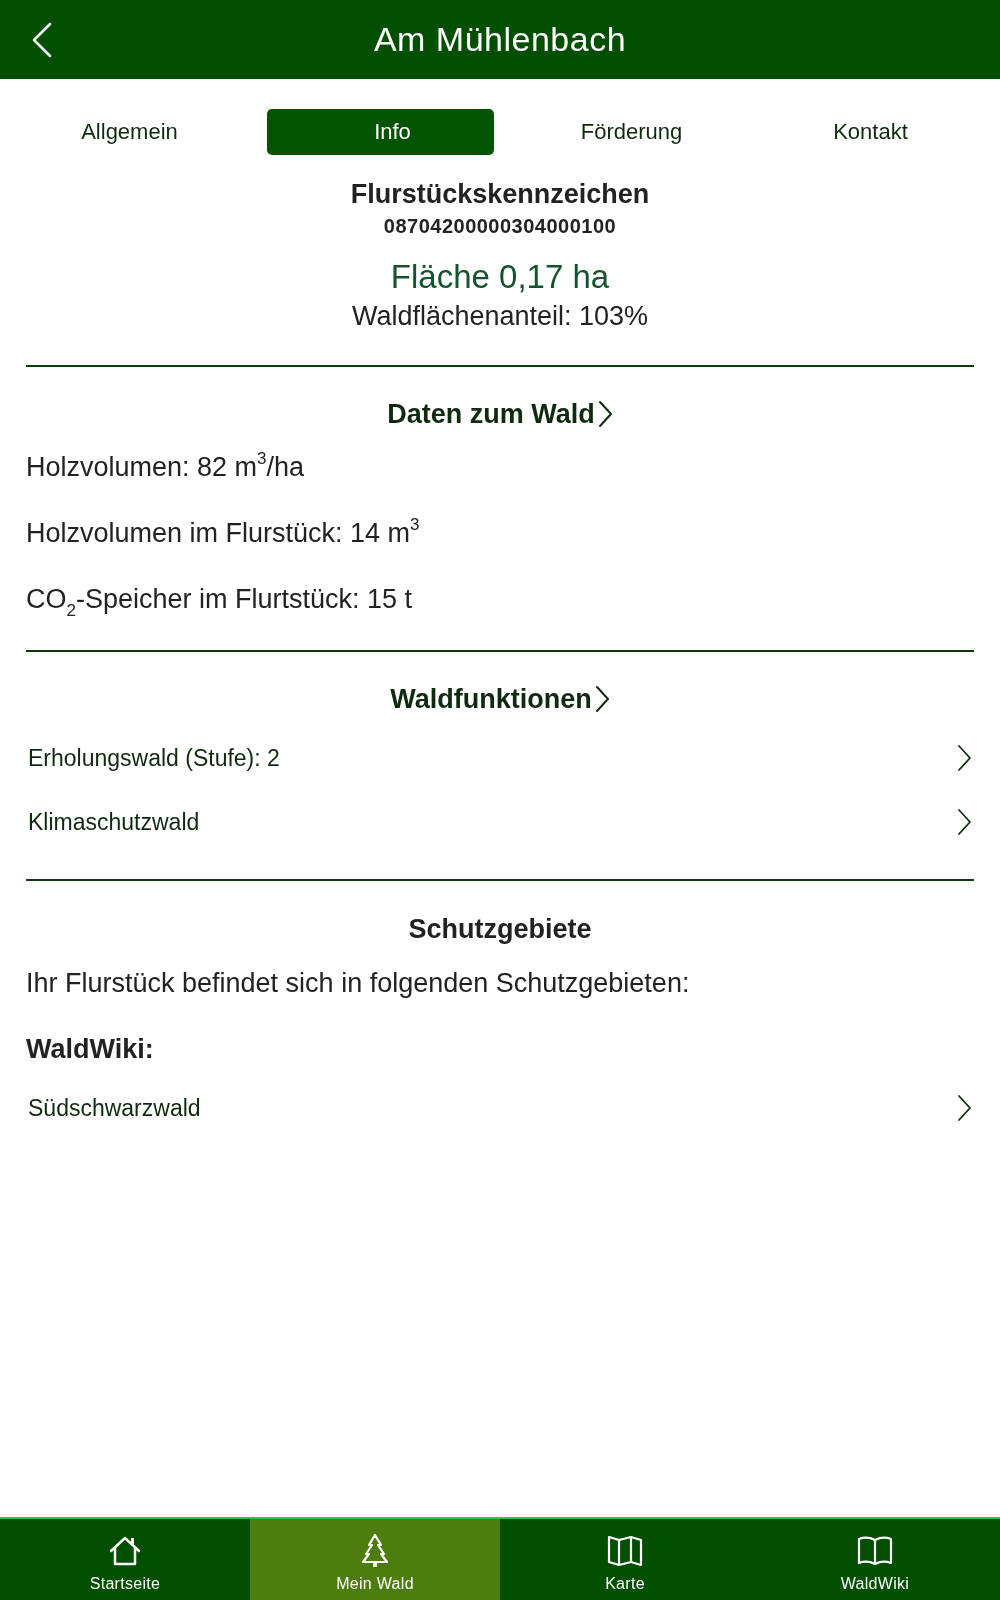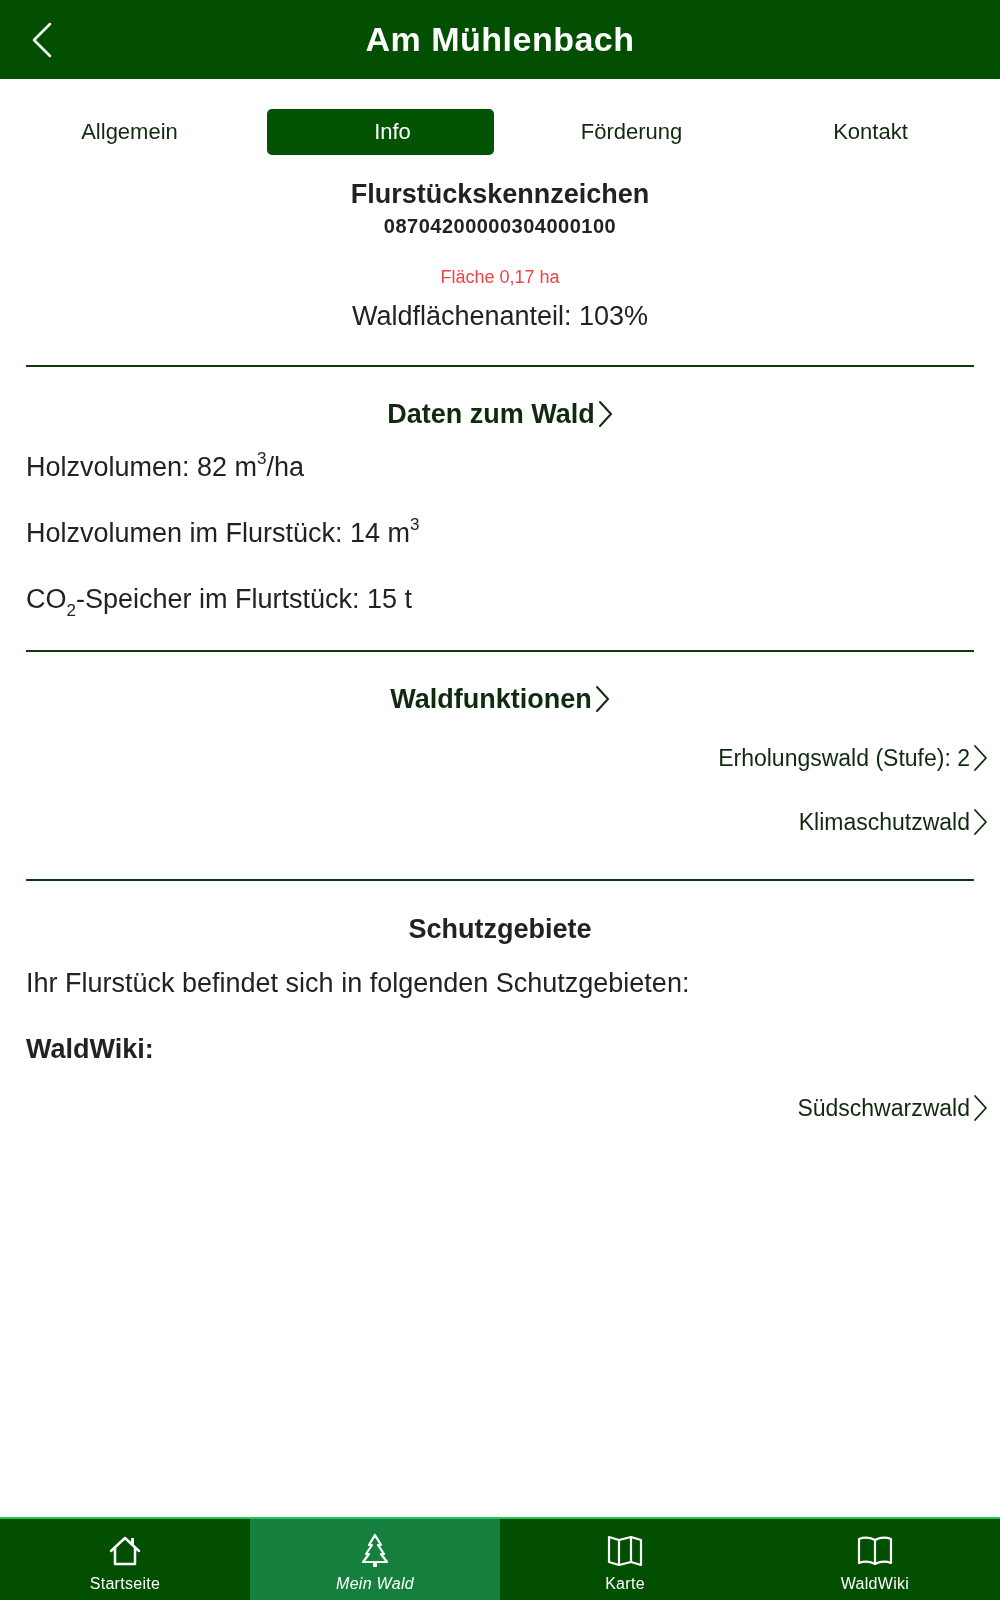--- a/index.html
+++ b/index.html
@@ -8,79 +8,79 @@
 
     .header {
       position: absolute; left: 0; top: 0; width: 1000px; height: 79px;
       background: #024f02; color: #fff;
       display: flex; align-items: center; justify-content: center;
     }
     .header .back {
       position: absolute; left: 26px; top: 20px; width: 32px; height: 40px;
       display: flex; align-items: center; justify-content: center; cursor: pointer;
     }
-    .header .title { font-size: 34px; font-weight: 700; letter-spacing: 0.5px; }
+    .header .title { font-size: 34px; font-weight: 400; letter-spacing: 0.5px; }
 
     .tabs {
       position: absolute; top: 109px; left: 26px; width: 948px; height: 46px;
       display: flex;
       gap: 32px;
     }
     .tab {
       flex: 1; display: flex; align-items: center; justify-content: center;
       font-size: 22px; color: #0f2a0f; border-radius: 5px; cursor: pointer;
       margin: 0 2px;
     }
     .tab.active { background: #025402; color: #fff; padding-left: 24px; }
 
     .id-block {
       position: absolute; top: 178px; left: 0; width: 1000px; text-align: center;
     }
     .id-label { font-size: 27px; font-weight: 600; color: #222; line-height: 32px; }
     .id-value { font-size: 20px; font-weight: 600; color: #222; line-height: 32px; letter-spacing: 0.5px; }
-    .area { font-size: 18px; color: #ef4444; margin-top: 16px; line-height: 38px; }
+    .area { font-size: 33px; color: #14532d; margin-top: 16px; line-height: 38px; }
     .share { font-size: 27px; color: #222; line-height: 40px; }
 
     .divider {
       position: absolute; left: 26px; width: 948px; height: 2px; background: #0d3b0d;
     }
 
     .section-title {
       position: absolute; left: 0; width: 1000px; text-align: center;
       font-size: 27px; font-weight: 600; color: #0f2a0f;
       display: flex; align-items: center; justify-content: center; gap: 2px;
     }
     .section-title.link { cursor: pointer; }
 
     .data-line {
       position: absolute; left: 26px; font-size: 27px; color: #222;
     }
     .data-line sup { font-size: 17px; vertical-align: 12px; line-height: 0; }
     .data-line sub { font-size: 17px; vertical-align: -8px; line-height: 0; }
 
     .list-row {
-      position: absolute; left: 42px; width: 948px; height: 50px;
-      display: flex; align-items: center; justify-content: flex-end;
+      position: absolute; left: 26px; width: 948px; height: 50px;
+      display: flex; align-items: center; justify-content: space-between;
       cursor: pointer;
     }
     .list-row .label { font-size: 23px; color: #0f2a0f; padding-left: 2px; }
     .list-row .chev { width: 20px; height: 30px; display: flex; align-items: center; justify-content: center; }
 
     .plain-text { position: absolute; left: 26px; font-size: 27px; color: #222; }
     .sub-heading { position: absolute; left: 26px; font-size: 27px; font-weight: 600; color: #222; }
 
     .bottom-nav {
       position: absolute; left: 0; top: 1517px; width: 1000px; height: 83px;
       background: #024f02; display: flex; border-top: 2px solid #22c55e;
     }
     .nav-item {
       flex: 1; display: flex; flex-direction: column; align-items: center; justify-content: flex-start;
       color: #fff; cursor: pointer; padding-top: 14px;
     }
-    .nav-item.active { background: #15803d; font-style: italic; }
+    .nav-item.active { background: #4d7c0f; }
     .nav-item .nav-icon { width: 36px; height: 36px; display: flex; align-items: center; justify-content: center; }
     .nav-item .nav-label { font-size: 16px; margin-top: 6px; letter-spacing: 0.3px; }
   </style>
 </head>
 <body>
 
 <div class="header">
   <div class="back">
     <svg width="24" height="38" viewBox="0 0 24 38">
       <polyline points="20,3 4,19 20,35" fill="none" stroke="#fff" stroke-width="2.5" stroke-linecap="round" stroke-linejoin="round"></polyline>

